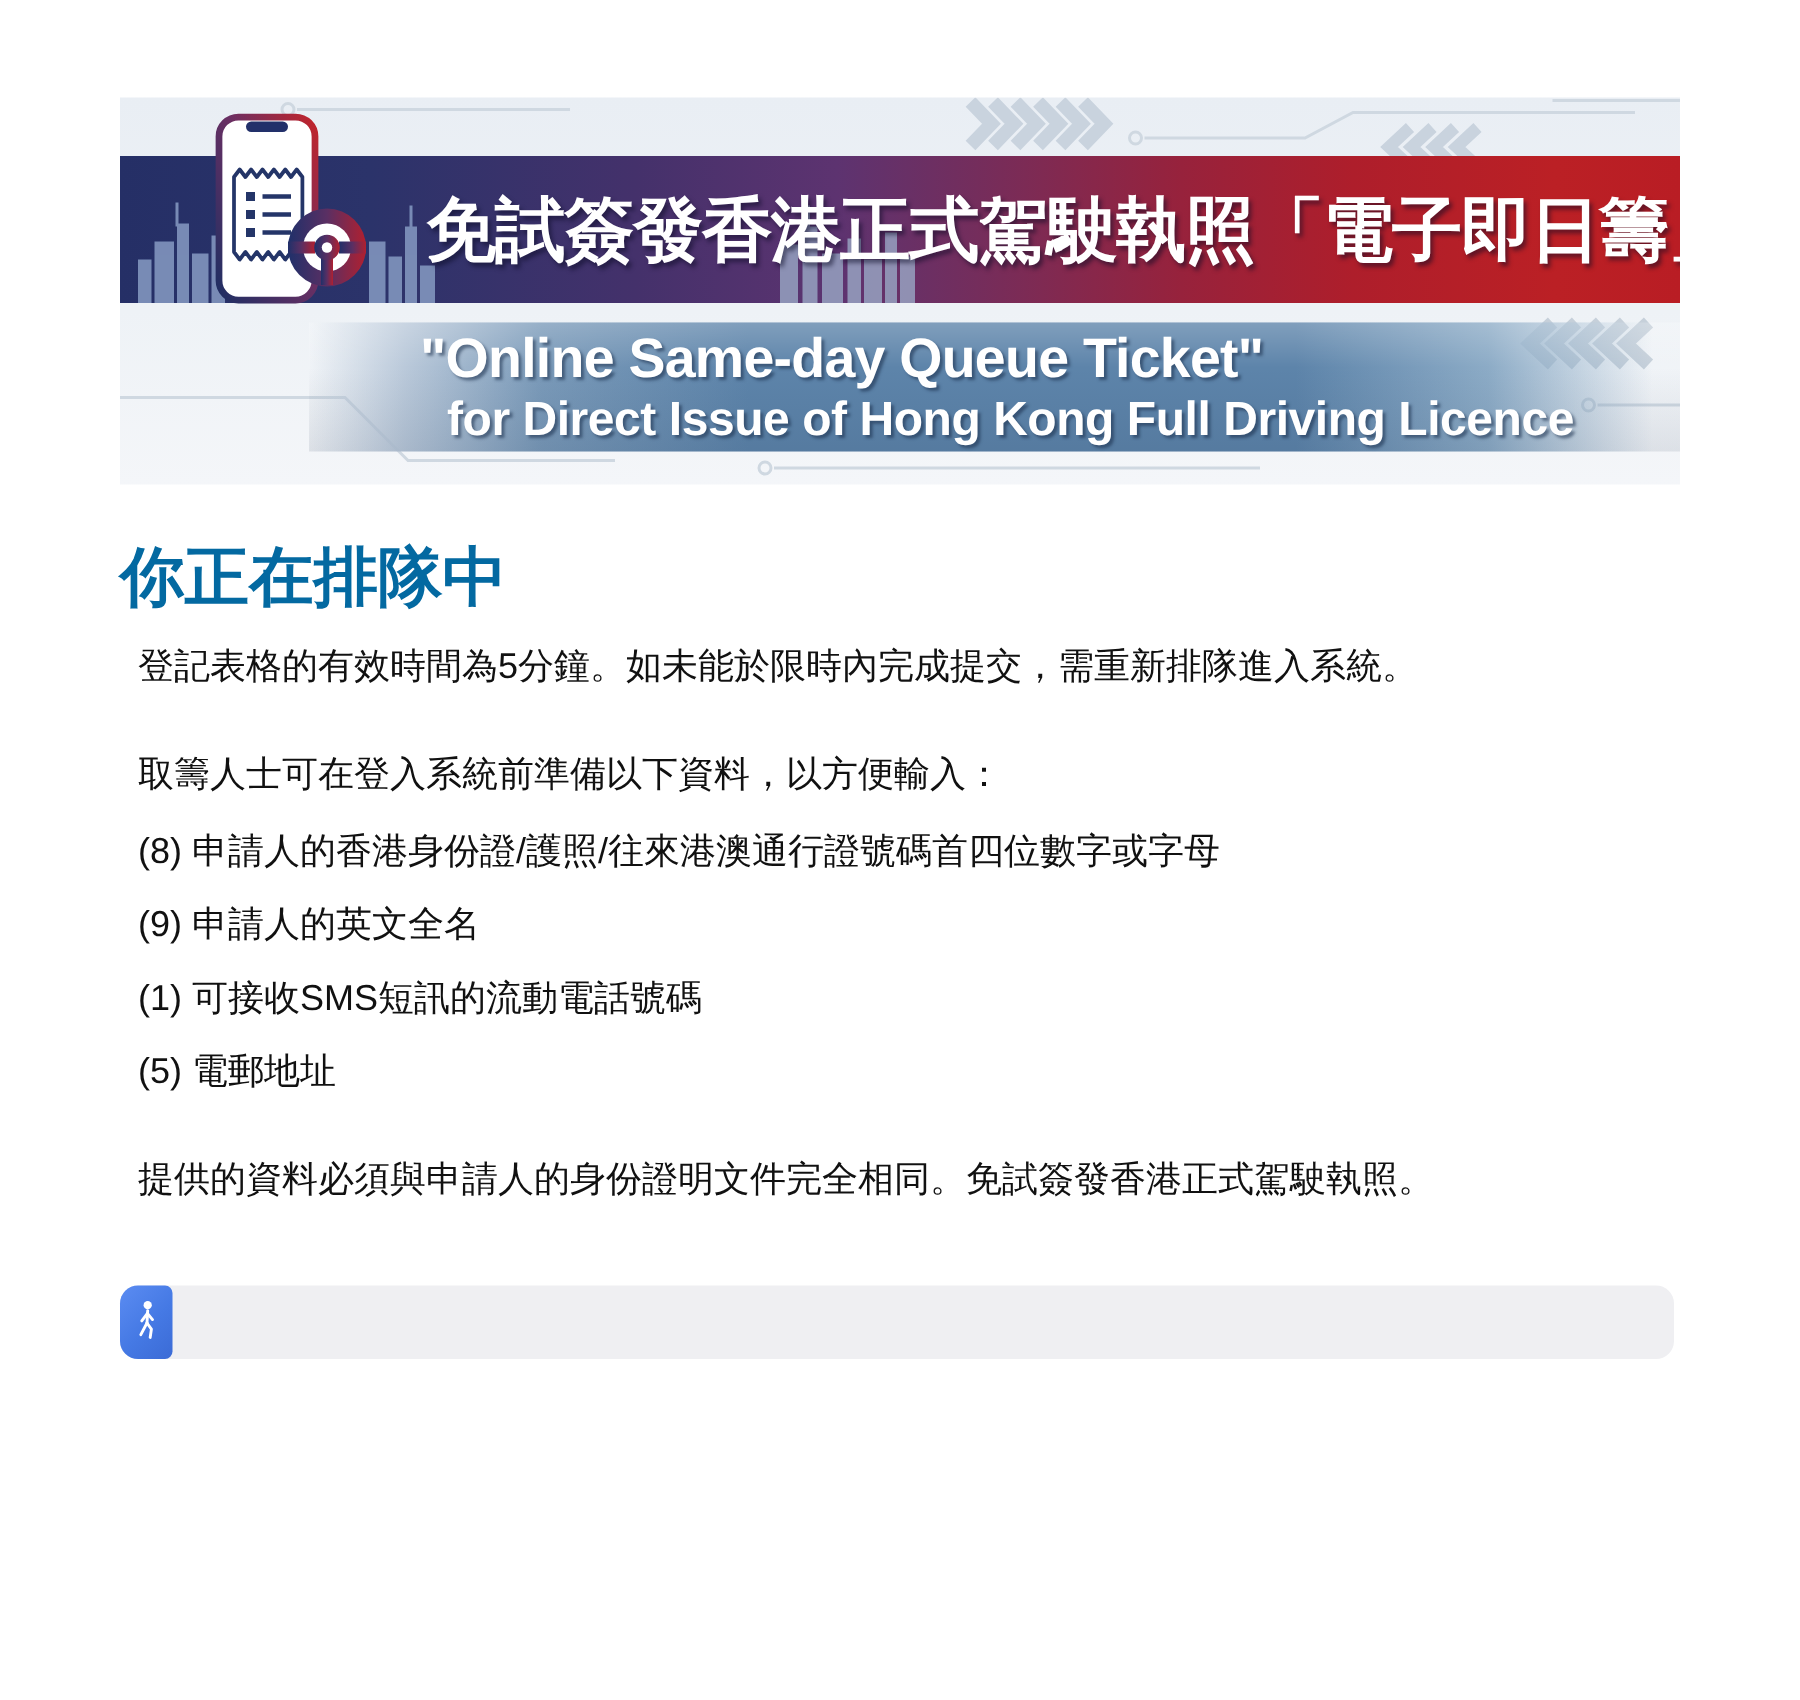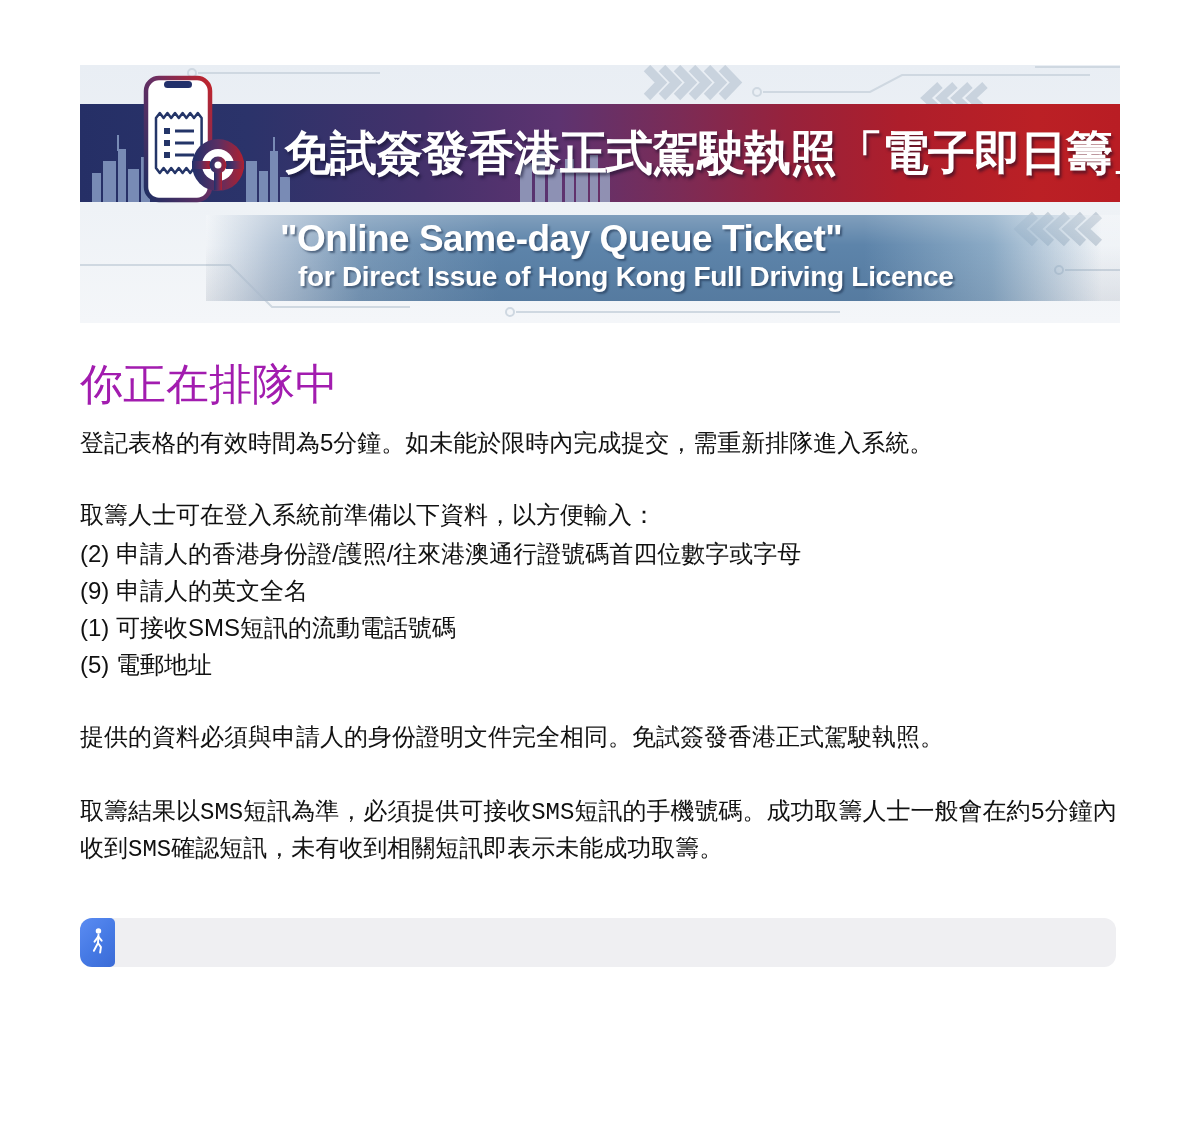--- a/index.html
+++ b/index.html
@@ -38,32 +38,32 @@
         rgba(240,244,248,0) 0%, #bac9da 7%, #7a9ab9 17%, #5d84aa 32%,
         #5d84aa 72%, #8cabc6 86%, rgba(240,244,248,0) 98%);
   }
   .title-en1{
     position:absolute;left:200px;top:153px;z-index:3;
     font-size:37px;font-weight:800;color:#ffffff;letter-spacing:-.5px;white-space:nowrap;
     text-shadow:2px 2px 2px rgba(25,45,75,.55);
   }
   .title-en2{
     position:absolute;left:218px;top:196px;z-index:3;
-    font-size:28px;font-weight:800;color:#ffffff;letter-spacing:-.3px;white-space:nowrap;
+    font-size:32px;font-weight:800;color:#ffffff;letter-spacing:-.3px;white-space:nowrap;
     text-shadow:2px 2px 2px rgba(25,45,75,.55);
   }
   .art-svg{position:absolute;left:0;top:0;z-index:2;pointer-events:none;}
 
   
   h1.queue-heading{
-    font-size:43px;font-weight:400;color:#a21caf;
+    font-size:43px;font-weight:700;color:#0369a1;
     margin:33px 0 10px 0;letter-spacing:0;
   }
   .content p{
-    margin:0;font-size:24px;line-height:37px;color:#111;
+    margin:12px;font-size:24px;line-height:37px;color:#111;
   }
   .content p.gap{margin-top:37px;font-family:Liberation Mono, monospace;}
 
   
   .progress-track{
     position:relative;margin-top:50px;
     width:1036px;height:49px;border-radius:12px;
     background:#efeff2;
   }
   .walker-chip{
@@ -198,26 +198,25 @@
     <div class="title-zh">免試簽發香港正式駕駛執照「電子即日籌」</div>
     <div class="title-en1">"Online Same-day Queue Ticket"</div>
     <div class="title-en2">for Direct Issue of Hong Kong Full Driving Licence</div>
   </div>
 
   <div class="content">
     <h1 class="queue-heading">你正在排隊中</h1>
 
     <p>登記表格的有效時間為5分鐘。如未能於限時內完成提交，需重新排隊進入系統。</p>
     <p class="gap">取籌人士可在登入系統前準備以下資料，以方便輸入：</p>
-    <p>(2) 申請人的香港身份證/護照/往來港澳通行證號碼首四位數字或字母</p>
+    <p>(8) 申請人的香港身份證/護照/往來港澳通行證號碼首四位數字或字母</p>
     <p>(9) 申請人的英文全名</p>
     <p>(1) 可接收SMS短訊的流動電話號碼</p>
     <p>(5) 電郵地址</p>
     <p class="gap">提供的資料必須與申請人的身份證明文件完全相同。免試簽發香港正式駕駛執照。</p>
-    <p class="gap">取籌結果以SMS短訊為準，必須提供可接收SMS短訊的手機號碼。成功取籌人士一般會在約5分鐘內收到SMS確認短訊，未有收到相關短訊即表示未能成功取籌。</p>
 
     <div class="progress-track">
       <div class="walker-chip">
         <svg width="22" height="34" viewBox="0 0 24 36">
           <circle cx="12.5" cy="5" r="3" fill="#ffffff"></circle>
           <g stroke="#ffffff" stroke-width="2.1" stroke-linecap="round" stroke-linejoin="round" fill="none">
             <path d="M12.5,9 L12,18"></path>
             <path d="M12.3,11 L8.2,16.5"></path>
             <path d="M12.3,11 L16,15.5"></path>
             <path d="M12,18 L7.5,26.5"></path>

